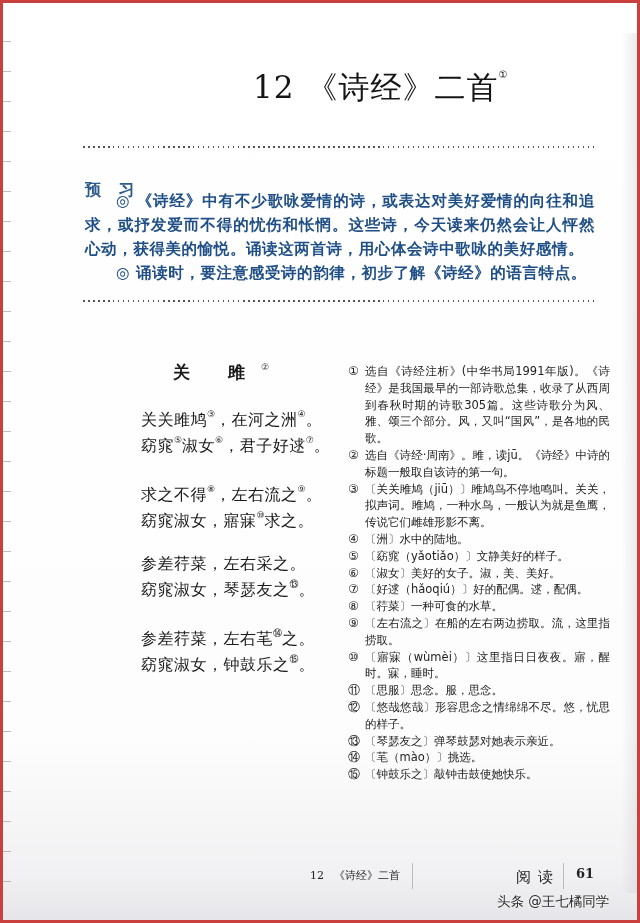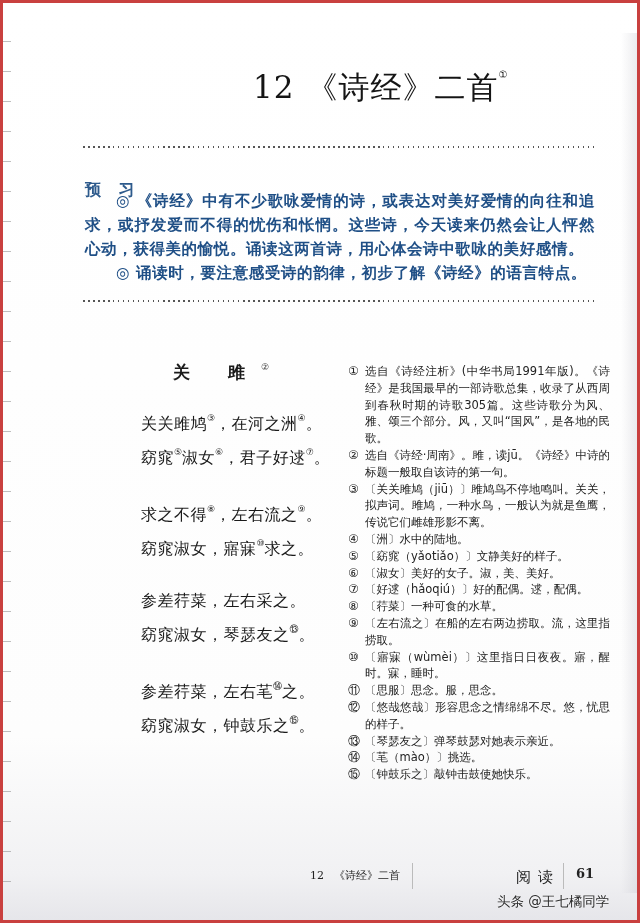--- a/index.html
+++ b/index.html
@@ -107,21 +107,21 @@
     .poem-title sup, .poem sup {
       font-size: 9px;
       font-weight: normal;
       letter-spacing: 0;
       vertical-align: 8px;
     }
     .stanza {
       margin-bottom: 23px;
     }
     .stanza .line {
-      line-height: 29px;
+      line-height: 20px;
       white-space: nowrap;
       letter-spacing: 0.5px;
     }
     .notes {
       position: absolute;
       left: 345px;
       top: 360px;
       width: 262px;
       font-family: "DejaVu Sans", "Liberation Sans", sans-serif;
       font-size: 11.5px;

